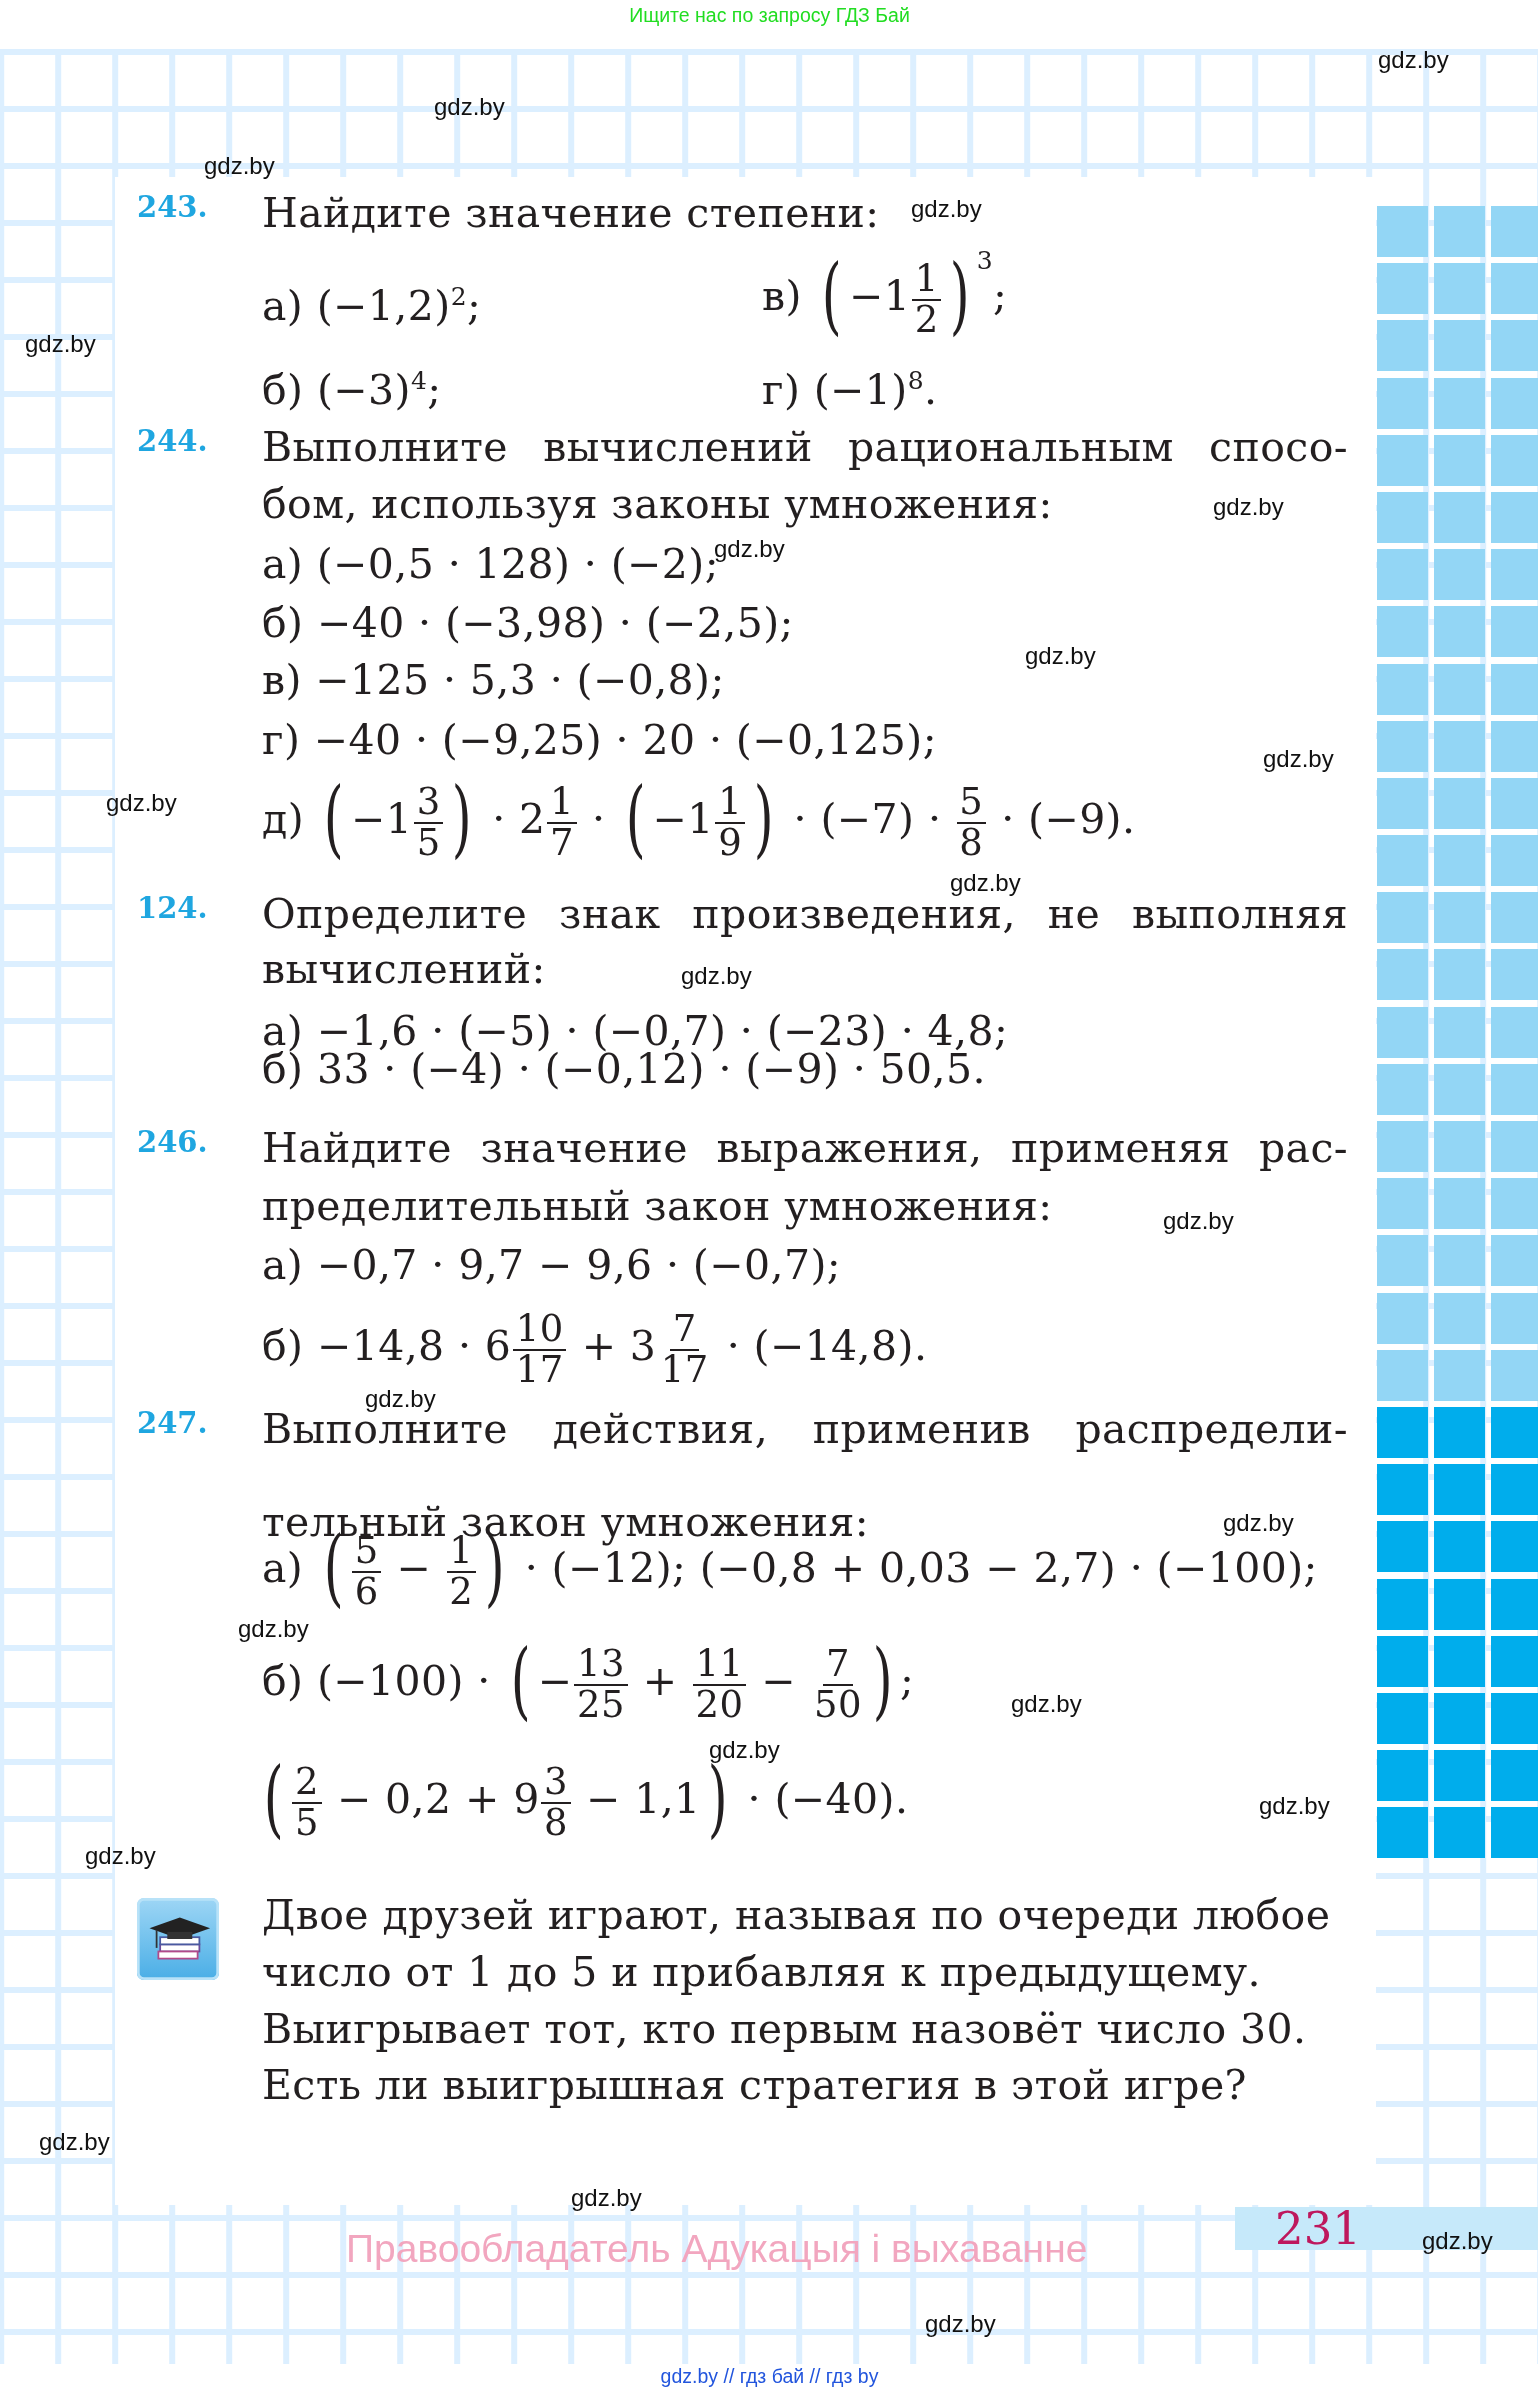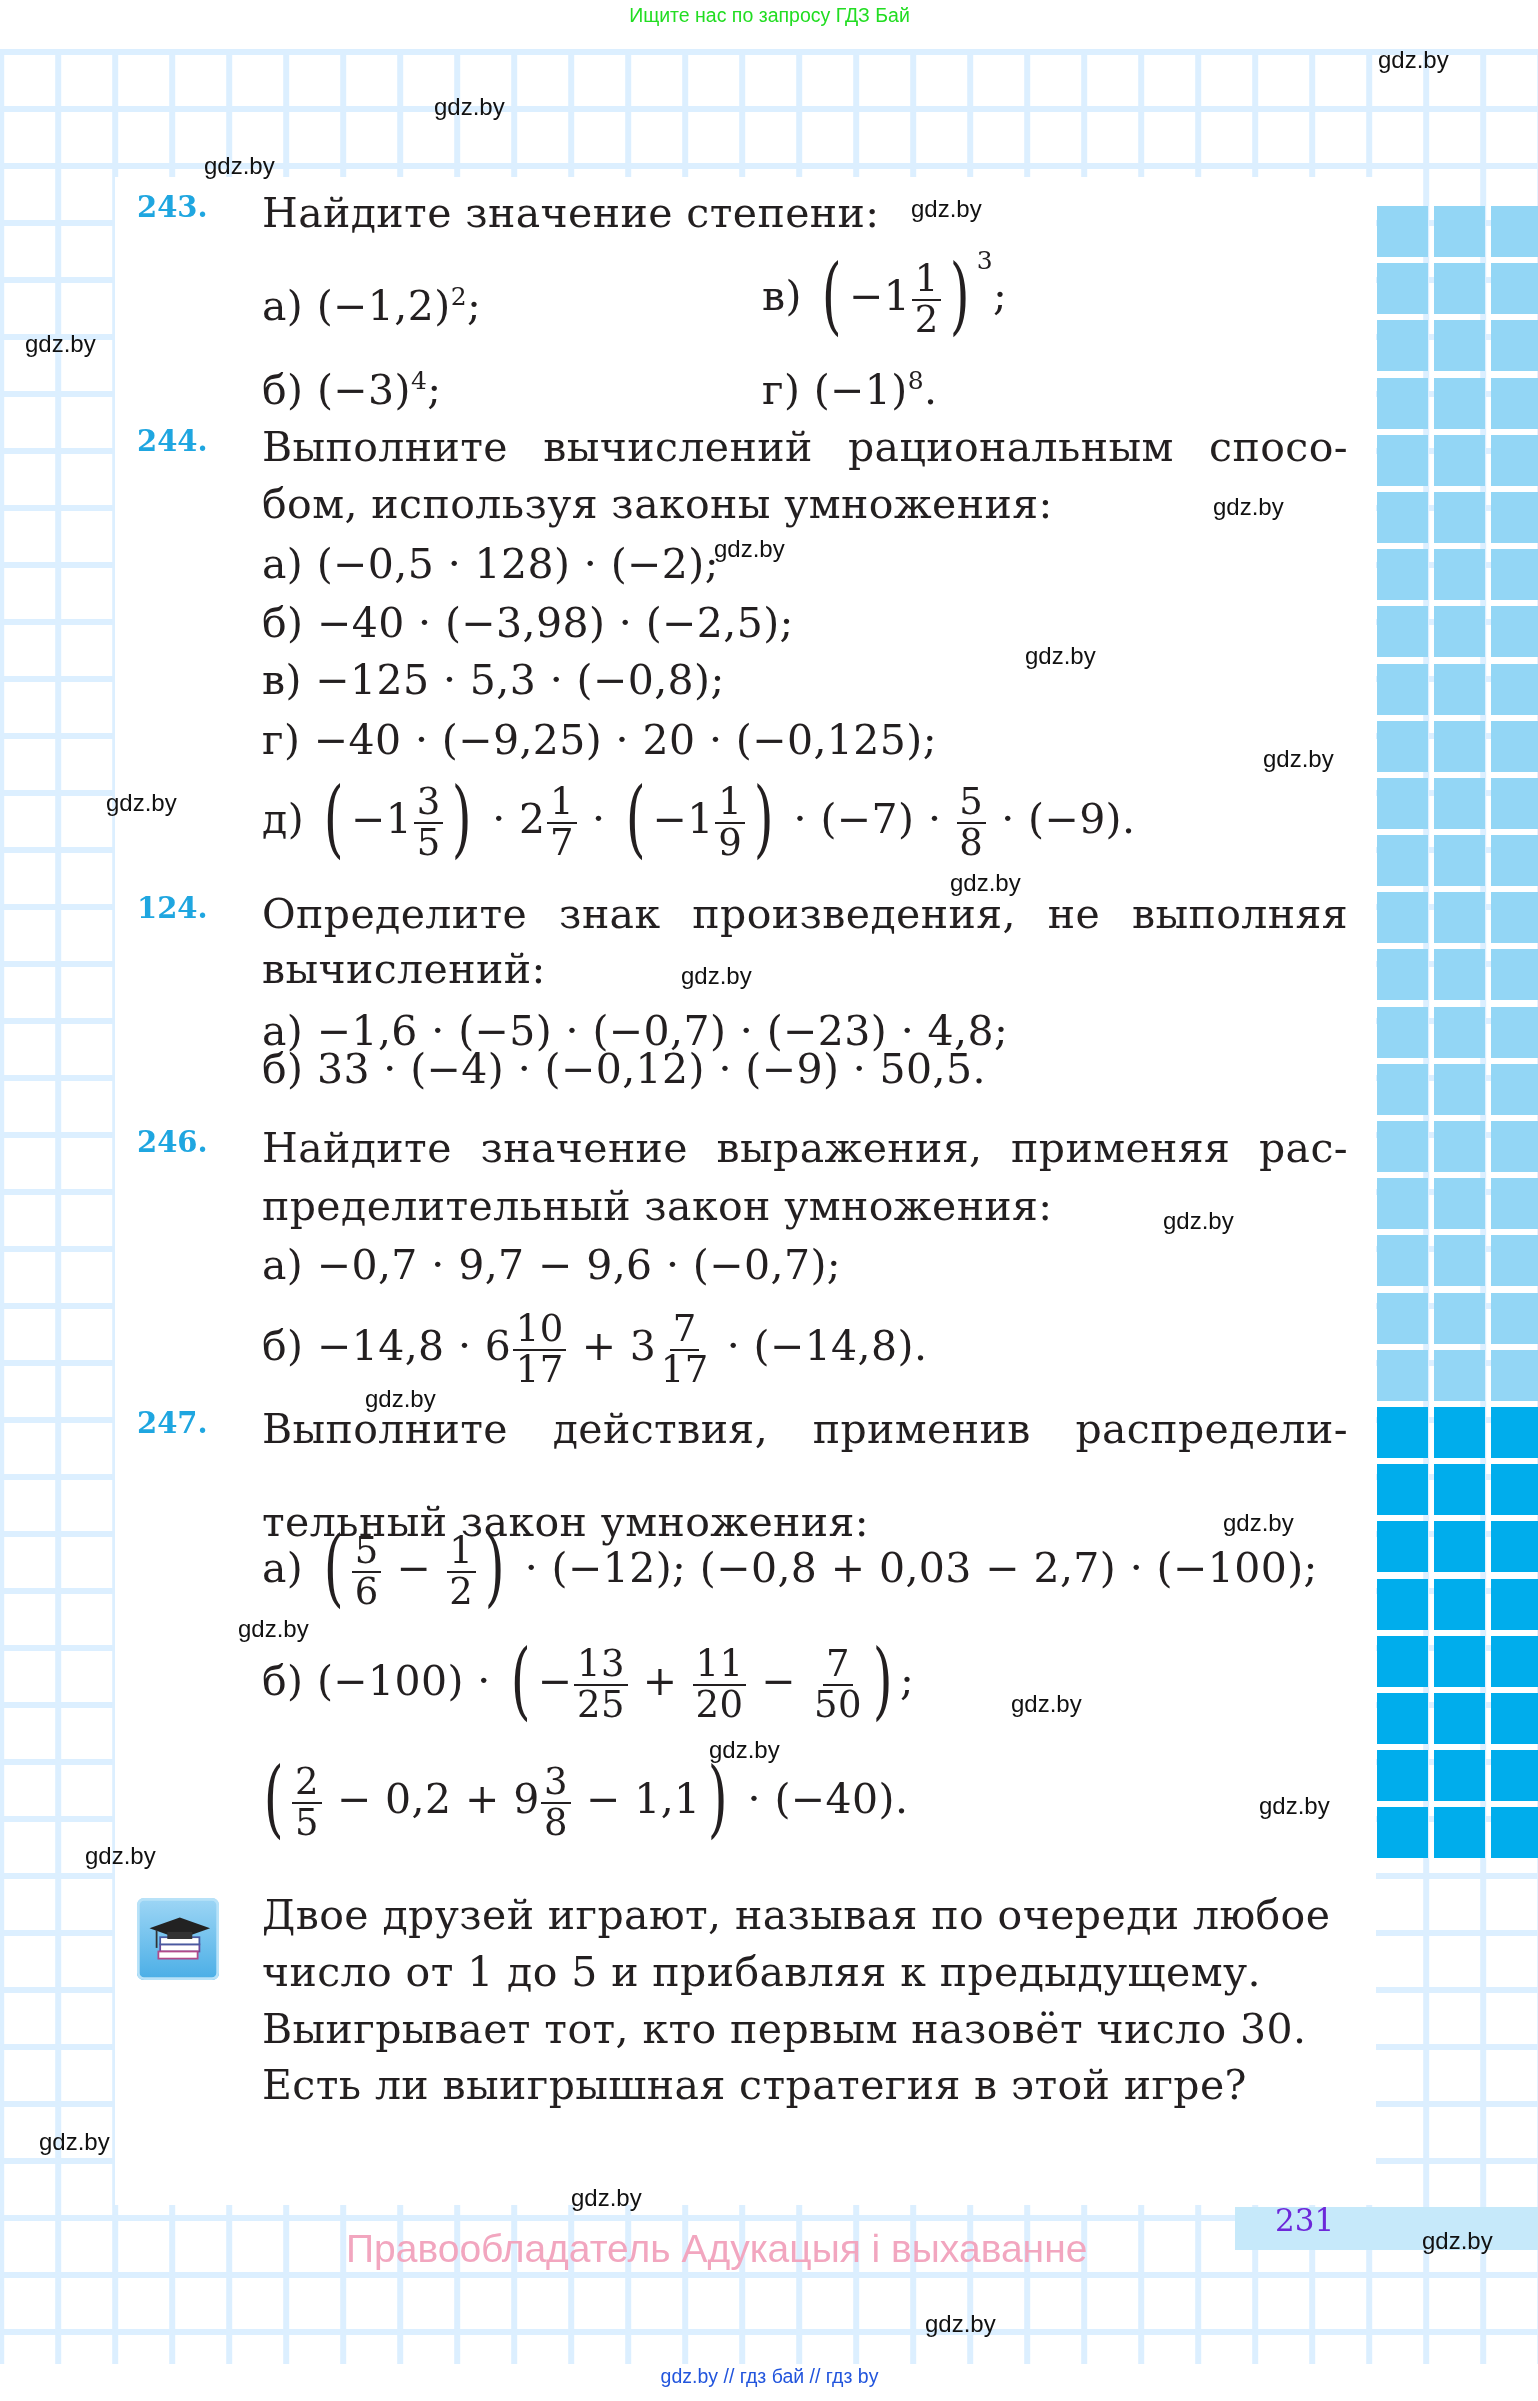--- a/index.html
+++ b/index.html
@@ -25,21 +25,21 @@
     position:absolute; left:1377px; top:206px; width:162px;
     display:grid; grid-template-columns:51px 51px 51px; column-gap:6.2px; row-gap:6.2px;
   }
   .sq { width:51px; height:51px; background:#93d6f5; }
   .sq.dark { background:#00adec; }
   .page-num-band {
     position:absolute; left:1235px; top:2207px; width:304px; height:43px;
     background:#c6e9fa;
   }
   .page-num {
-    position:absolute; left:1275px; top:2202px; font-size:31px; color:#6d28d9;
+    position:absolute; left:1275px; top:2202px; font-size:45px; color:#be185d;
     font-family:"DejaVu Serif", serif;
   }
   .top-banner {
     position:absolute; left:0; top:3.5px; width:1539px; text-align:center;
     font-family:"Liberation Sans", sans-serif; font-size:19.5px; color:#22dd22;
   }
   .bottom-banner {
     position:absolute; left:0; top:2365px; width:1539px; text-align:center;
     font-family:"Liberation Sans", sans-serif; font-size:19.5px; color:#2255dd;
   }

